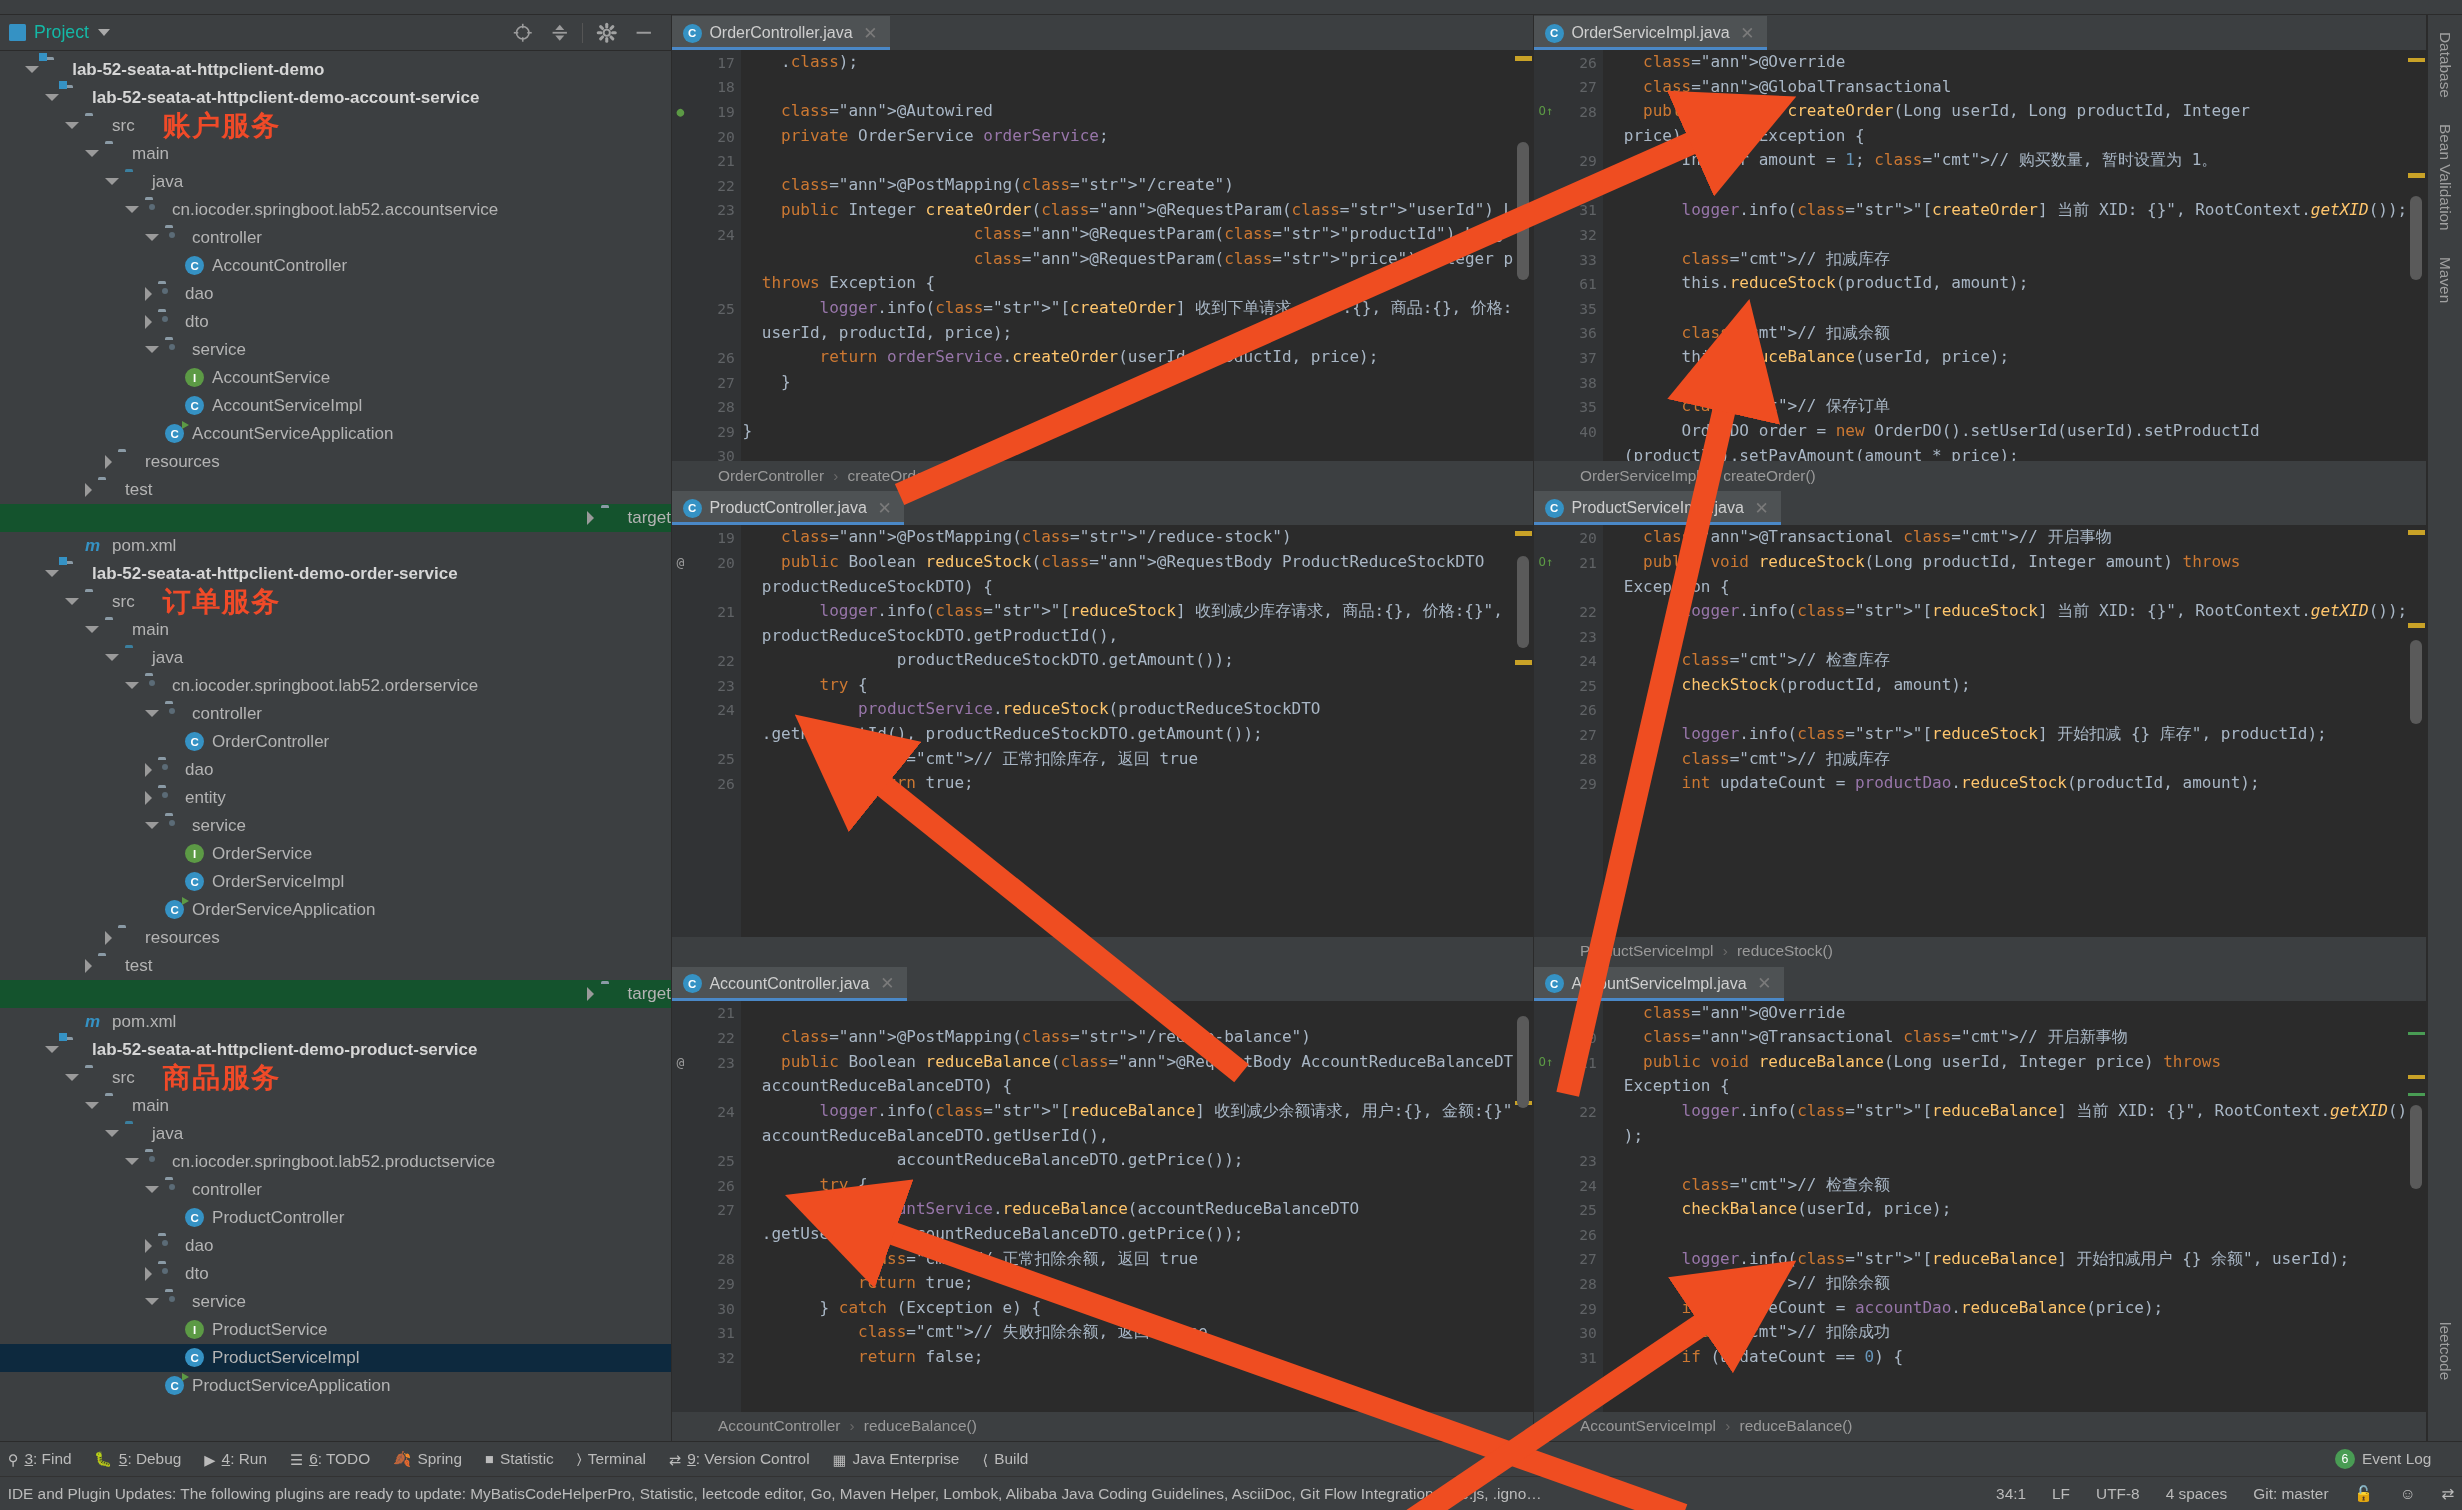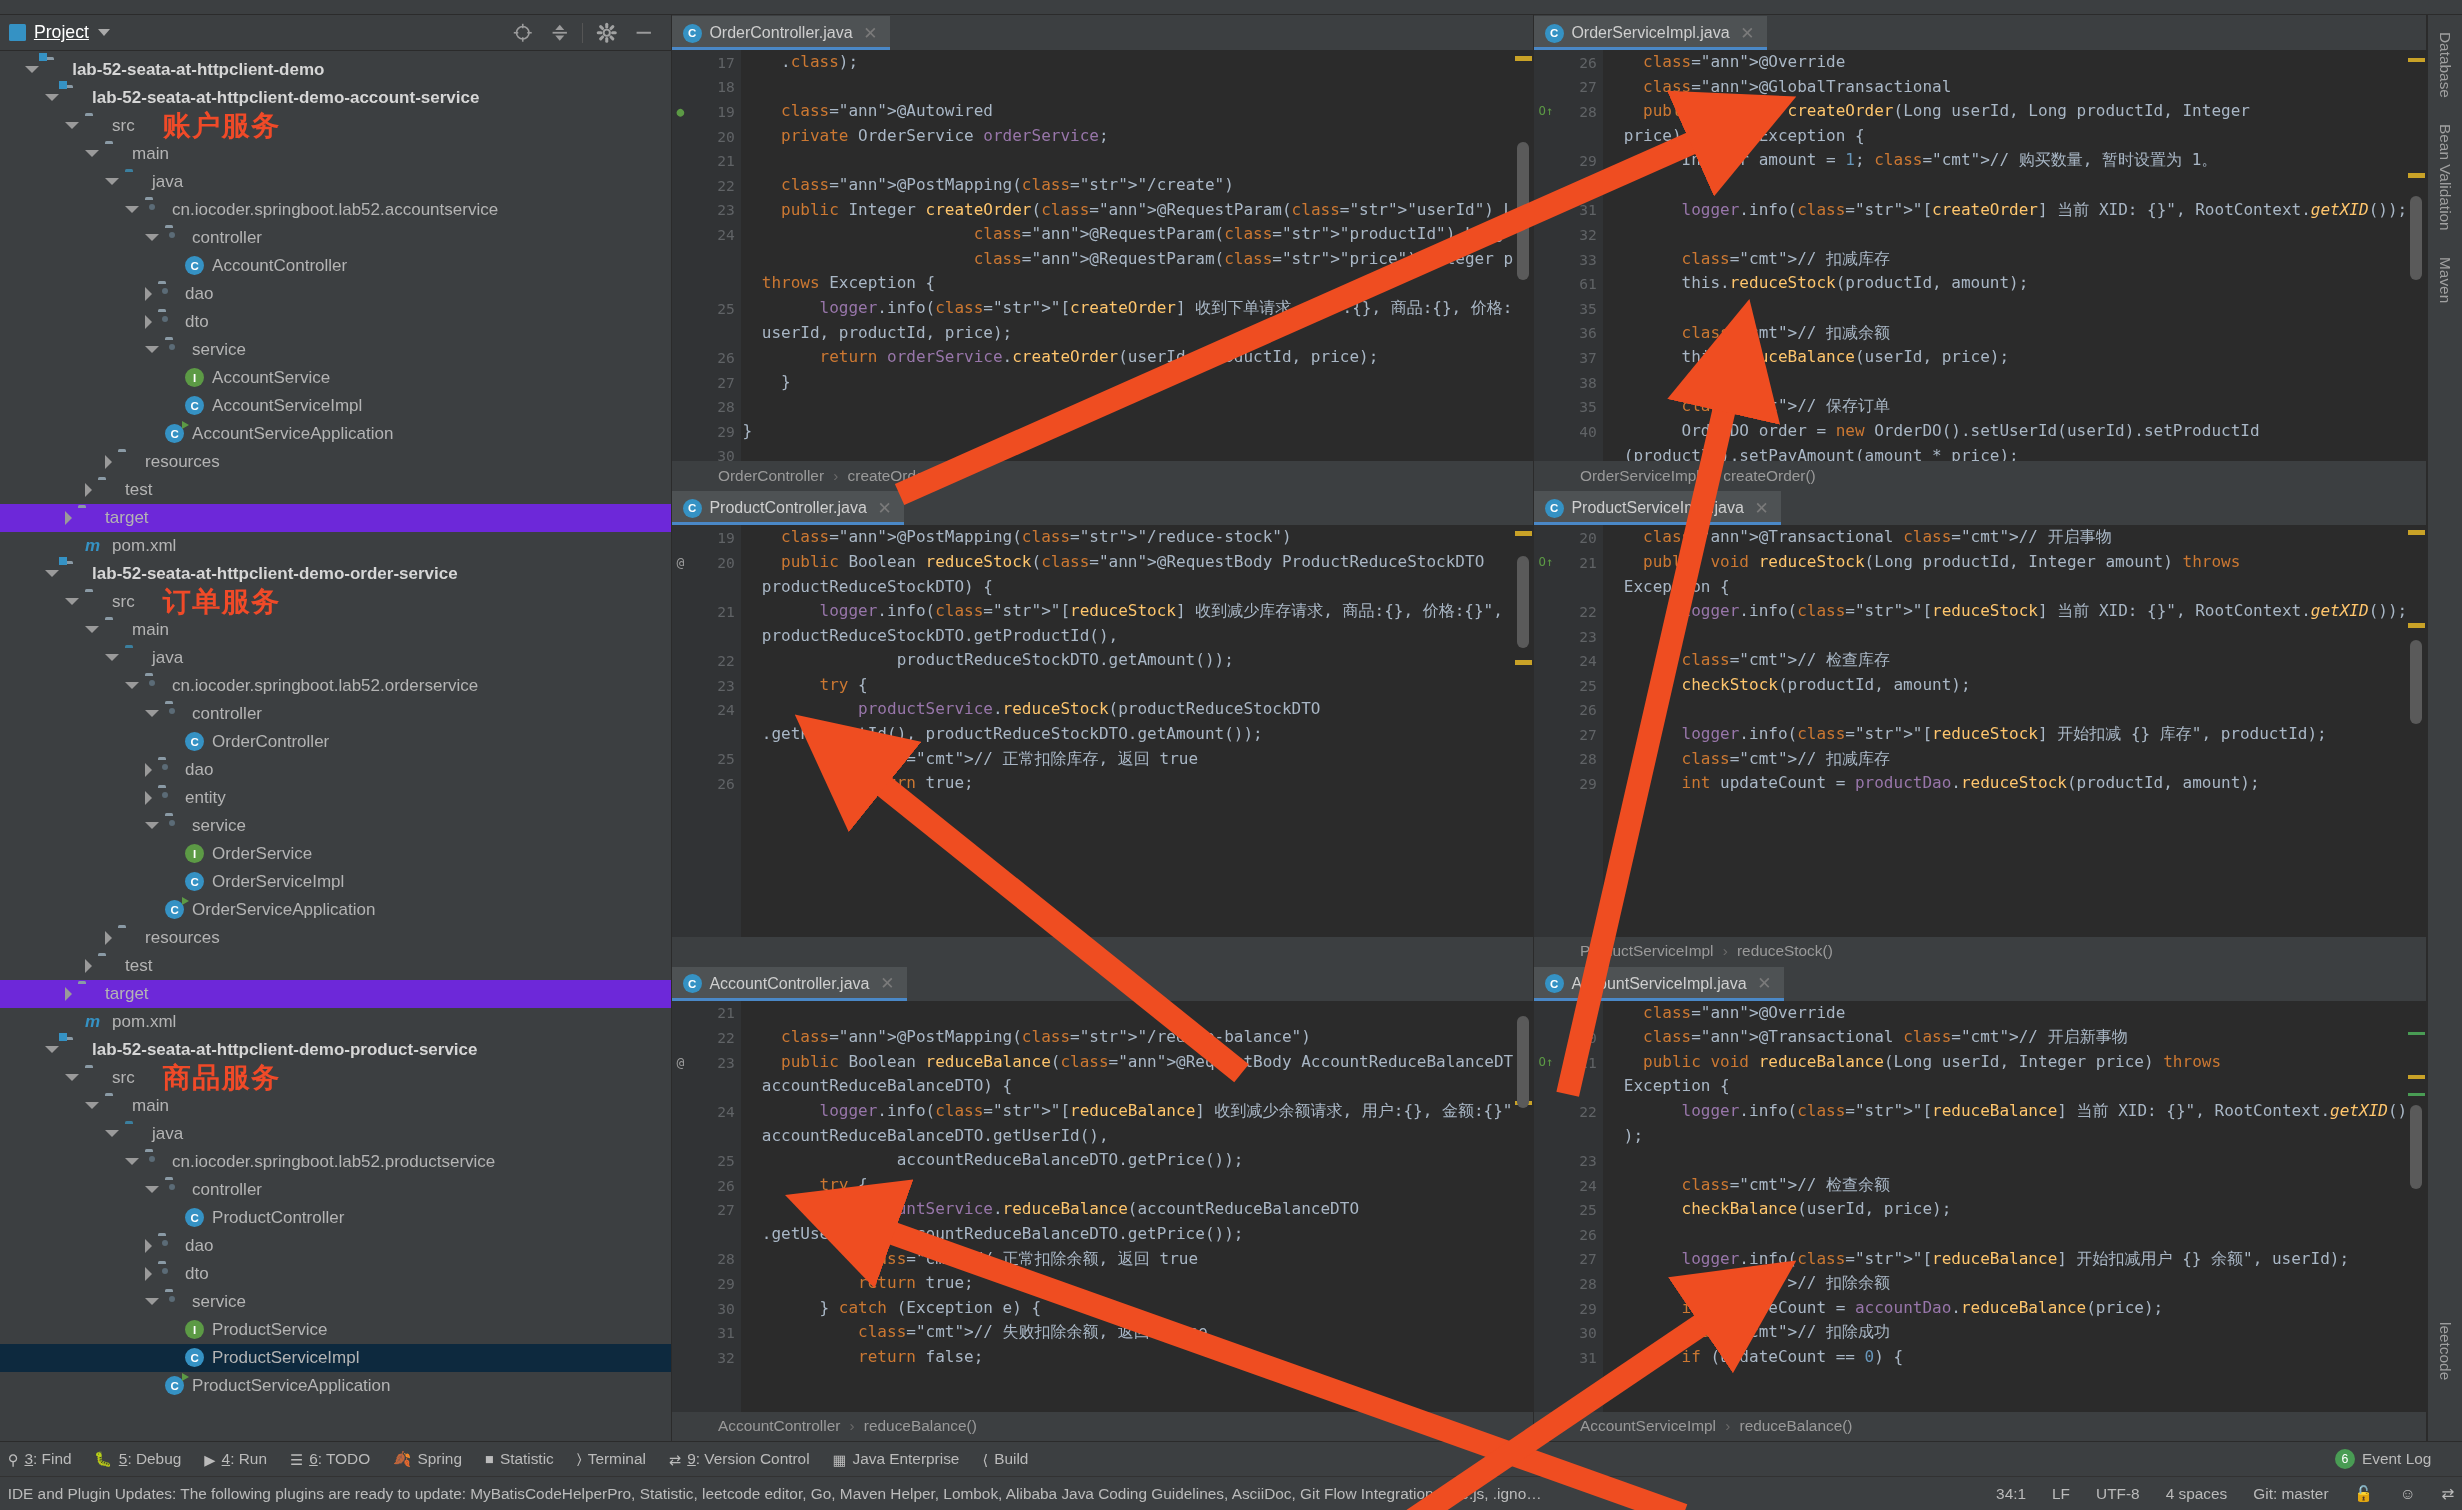--- a/index.html
+++ b/index.html
@@ -13,28 +13,28 @@
 
   
   .topstrip{height:14px;background:#3c3f41;border-bottom:0.8px solid #2b2b2b;flex:none;}
 
   
   .bodyrow{flex:1;display:flex;min-height:0;}
 
   
   .project-panel{width:671px;flex:none;display:flex;flex-direction:column;background:#3c3f41;border-right:0.8px solid #2b2b2b;min-height:0;}
   .proj-header{height:35px;flex:none;display:flex;align-items:center;padding:0 9.2px;background:#3c3f41;border-bottom:0.8px solid #2b2b2b;}
-  .proj-title{font-size:17.7px;color:#ffffff;margin-left:4.6px;text-decoration:underline;}
+  .proj-title{font-size:17.7px;color:#14b8a6;margin-left:4.6px;}
   .caret-dn{width:0;height:0;border-left:6.1px solid transparent;border-right:6.1px solid transparent;border-top:7px solid #a9a9a9;margin-left:9.2px;}
   .proj-header-spacer{flex:1;}
   .hdr-icon{width:23px;height:23px;margin:0 7px;opacity:.82;display:flex;align-items:center;justify-content:center;}
   .proj-tree{flex:1;overflow:hidden;padding-top:4.6px;position:relative;}
   .trow{height:28px;display:flex;align-items:center;white-space:nowrap;font-size:17px;color:#b4b4b4;padding-left:19px;}
   .trow.sel{background:#0d293e;}
-  .trow.mod{background:#6d28d9;}
+  .trow.mod{background:#14532d;justify-content:flex-end;}
   .tw{width:0;height:0;flex:none;margin-right:6.1px;}
   .tw.dn{border-left:7px solid transparent;border-right:7px solid transparent;border-top:7.7px solid #9a9a9a;}
   .tw.rt{border-top:7px solid transparent;border-bottom:7px solid transparent;border-left:7.7px solid #9a9a9a;}
   .tw.none{width:14px;margin-right:6.1px;}
   .ico{width:20px;height:20px;flex:none;margin-right:7px;position:relative;display:inline-block;}
   .bold{font-weight:bold;color:#d6d6d6;}
 
   
   .fol{background:#8a9aa5;border-radius:1.5px 3.1px 2.3px 2.3px;width:20px;height:15.4px;margin-top:3.1px;position:relative;}
   .fol:before{content:"";position:absolute;top:-3.1px;left:0;width:8.4px;height:3.8px;background:#8a9aa5;border-radius:1.5px 1.5px 0 0;}

